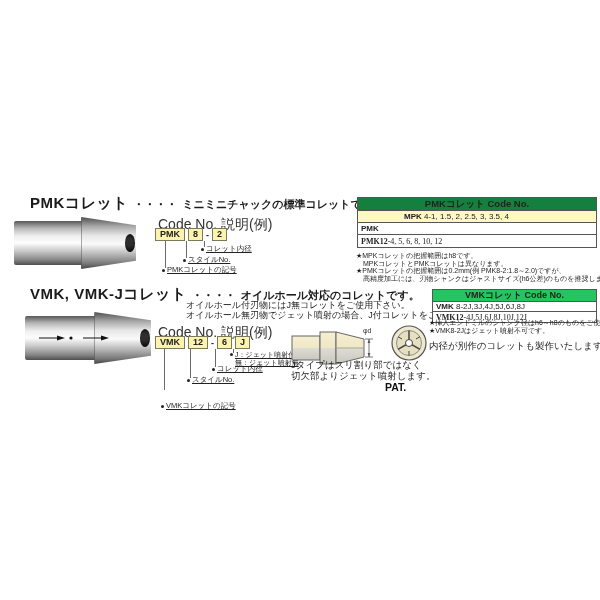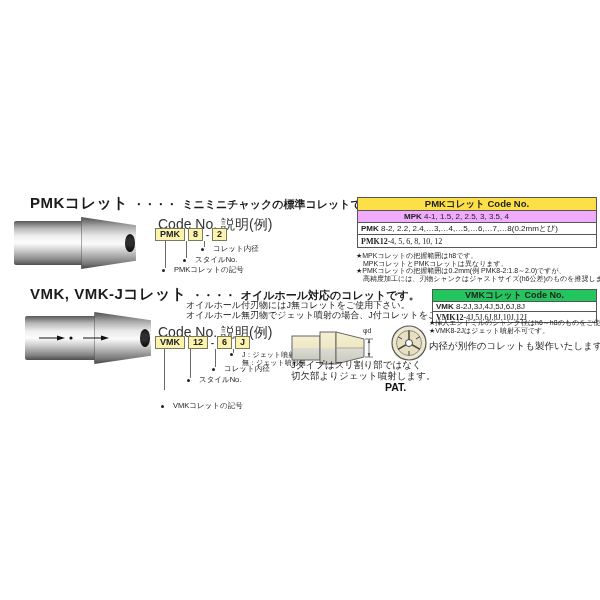--- a/index.html
+++ b/index.html
@@ -18,33 +18,33 @@
   .code-caption { position:absolute; font-size:14px; color:#333; white-space:nowrap; }
   .code-boxes { position:absolute; display:flex; align-items:center; gap:3px; }
   .code-box {
     display:inline-block; background:#fcf3ae; border:1px solid #7a7a5a;
     font-size:9px; font-weight:bold; color:#222; height:13px; line-height:11px;
     padding:0 4px; text-align:center; min-width:14px;
   }
   .code-dash { font-size:9px; font-weight:bold; color:#222; }
   
   .vline { position:absolute; width:1px; background:#6a6a6a; }
-  .callout { position:absolute; display:flex; align-items:center; gap:9px; font-size:7.5px; color:#222; white-space:nowrap; }
+  .callout { position:absolute; display:flex; align-items:center; gap:2px; font-size:7.5px; color:#222; white-space:nowrap;text-decoration:underline; }
   .callout .dot { width:3px; height:3px; border-radius:50%; background:#222; flex:none; }
   .callout.two-line { align-items:flex-start; }
   .callout.two-line .dot { margin-top:2px; }
   .callout-col { display:flex; flex-direction:column; font-size:7px; line-height:7.5px; }
   
   .ctable { position:absolute; border:1px solid #555; background:#fff; }
   .ctable-header { font-size:9.5px; font-weight:bold; text-align:center; color:#222; border-bottom:1px solid #555; }
   .ctable-row { display:flex; align-items:center; font-size:8px; color:#222; padding-left:3px; white-space:nowrap; overflow:hidden; border-bottom:1px solid #555; }
   .ctable-row:last-child { border-bottom:none;font-family:Liberation Serif, serif; }
   .row-name { font-weight:bold; }
-  .pink-h  { background:#fde047; }
-  .pink-r  { background:#f0abfc;padding-left:46px; }
+  .pink-h  { background:#15803d; }
+  .pink-r  { background:#fef9c3;padding-left:46px; }
   .blue-h  { background:#22c55e; }
   
   .notes { position:absolute; font-size:7px; line-height:7.6px; color:#1d1d1d; white-space:nowrap; }
   
   .collet { position:absolute; }
   .collet-shank { position:absolute; left:0; top:7%; width:56%; height:86%; border-radius:2px 0 0 2px;
     background:linear-gradient(180deg,#585858 0%,#b5b5b5 16%,#efefef 34%,#fdfdfd 50%,#cacaca 68%,#878787 88%,#4e4e4e 100%); }
   .collet-head { position:absolute; left:55%; top:0; width:45%; height:100%;
     clip-path:polygon(0 0,100% 16%,100% 84%,0 100%);
     background:linear-gradient(180deg,#4e4e4e 0%,#a8a8a8 18%,#e8e8e8 36%,#fafafa 52%,#bdbdbd 70%,#777 90%,#444 100%); }
@@ -101,21 +101,20 @@
   </div>
 
   <div class="ctable" style="left:357px; top:197px; width:240px;">
     <div class="ctable-header pink-h" style="height:13px; line-height:12px;">PMKコレット Code No.</div>
     <div class="ctable-row pink-r" style="height:12px;">
       <span class="row-name">MPK</span>
         <span>&nbsp;4-1, 1.5, 2, 2.5, 3, 3.5, 4</span>
     </div>
     <div class="ctable-row" style="height:12px;">
       <span class="row-name">PMK</span>
-        <span>&nbsp;8-2, 2.2, 2.4,…3,…4,…5,…6,…7,…8(0.2mmとび)</span>
     </div>
     <div class="ctable-row" style="height:12px;">
       <span class="row-name">PMK12</span>
         <span>-4, 5, 6, 8, 10, 12</span>
     </div>
   </div>
 
   <div class="notes" style="left:356px; top:252px;">
     <div>★MPKコレットの把握範囲はh8です。</div>
     <div>　MPKコレットとPMKコレットは異なります。</div>

